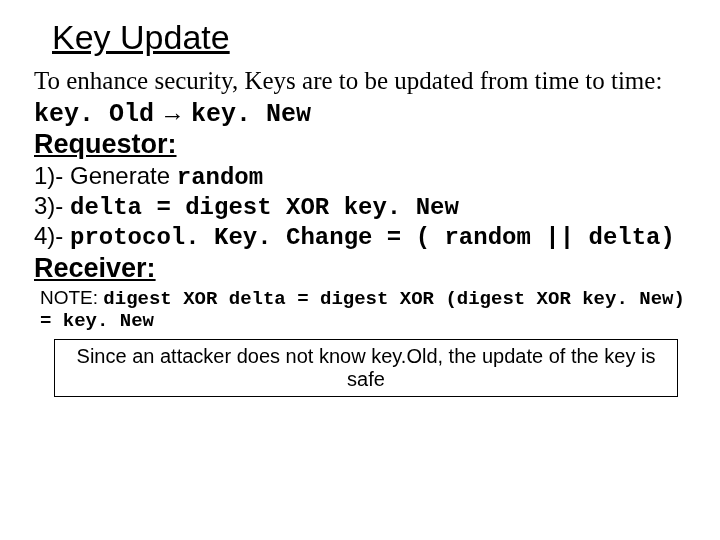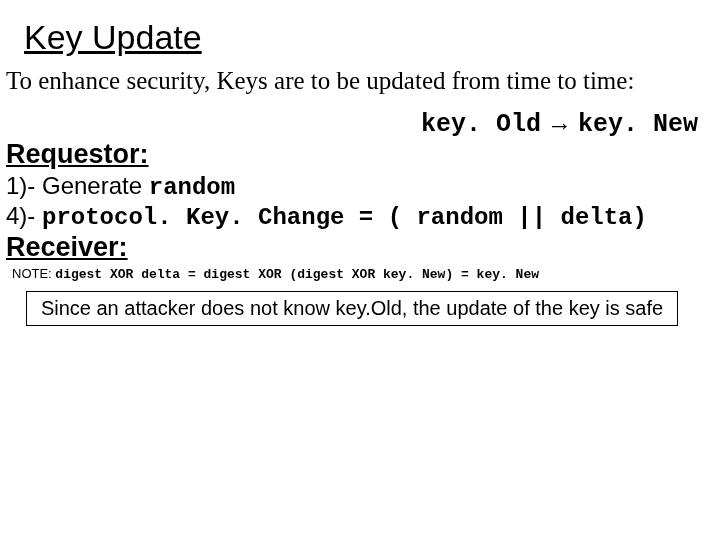--- a/index.html
+++ b/index.html
@@ -5,43 +5,43 @@
   html, body {
     margin: 0;
     padding: 0;
     width: 720px;
     height: 540px;
     background: #ffffff;
     font-family: "Comic Sans MS", "Comic Sans", cursive, sans-serif;
     color: #000000;
   }
   .slide {
-    padding: 18px 22px 10px 6px;
+    padding: 18px 22px 10px 34px;
     box-sizing: border-box;
     width: 720px;
     height: 540px;
     position: relative;
   }
   .title {
     font-size: 34px;
     text-decoration: underline;
     margin: 0 0 10px 18px;
     font-weight: normal;
   }
   .intro {
     font-size: 25px;
     line-height: 1.15;
     margin: 4px 0 0 0;
     font-family: Liberation Serif, serif;
   }
   .transform {
     font-size: 25px;
     font-weight: bold;
-    text-align: right;
-    margin: 12px 0 0 0;
+    text-align: left;
+    margin: 2px 0 0 0;
     white-space: pre;
   }
   .transform .mono {
     font-family: "Courier New", Courier, monospace;
   }
   .arrow {
     font-family: Arial, sans-serif;
     font-weight: normal;
     padding: 0 6px;
   }
@@ -55,21 +55,21 @@
     font-size: 24px;
     line-height: 1.18;
     margin: 0;
   }
   .steps .line { white-space: pre-wrap; }
   .mono {
     font-family: "Courier New", Courier, monospace;
     font-weight: bold;
   }
   .note {
-    font-size: 13px;
+    font-size: 19px;
     margin: 4px 0 8px 6px;
     line-height: 1.1;
   }
   .callout {
     border: 1px solid #000;
     font-size: 20px;
     padding: 5px 10px;
     margin: 4px 20px 0 20px;
     text-align: center;
   }
@@ -84,20 +84,21 @@
 
   <h1 class="title">Key Update</h1>
 
   <p class="intro">To enhance security, Keys are to be updated from time to time:</p>
 
   <p class="transform"><span class="mono">key. Old</span><span class="arrow">→</span><span class="mono">key. New</span></p>
 
   <div class="role">Requestor:</div>
   <div class="steps">
     <div class="line"><span>1)- Generate </span><span class="mono">random</span></div>
+    <div class="line"><span>3)- </span><span class="mono">delta = digest XOR key. New</span></div>
     <div class="line"><span>4)- </span><span class="mono">protocol. Key. Change = ( random || delta)</span></div>
   </div>
 
   <div class="role">Receiver:</div>
   <div class="steps">
   </div>
 
   <div class="note"><span>NOTE: </span><span class="mono">digest XOR delta = digest XOR (digest XOR key. New) = key. New</span></div>
 
   <div class="callout">Since an attacker does not know key.Old, the update of the key is safe</div>

